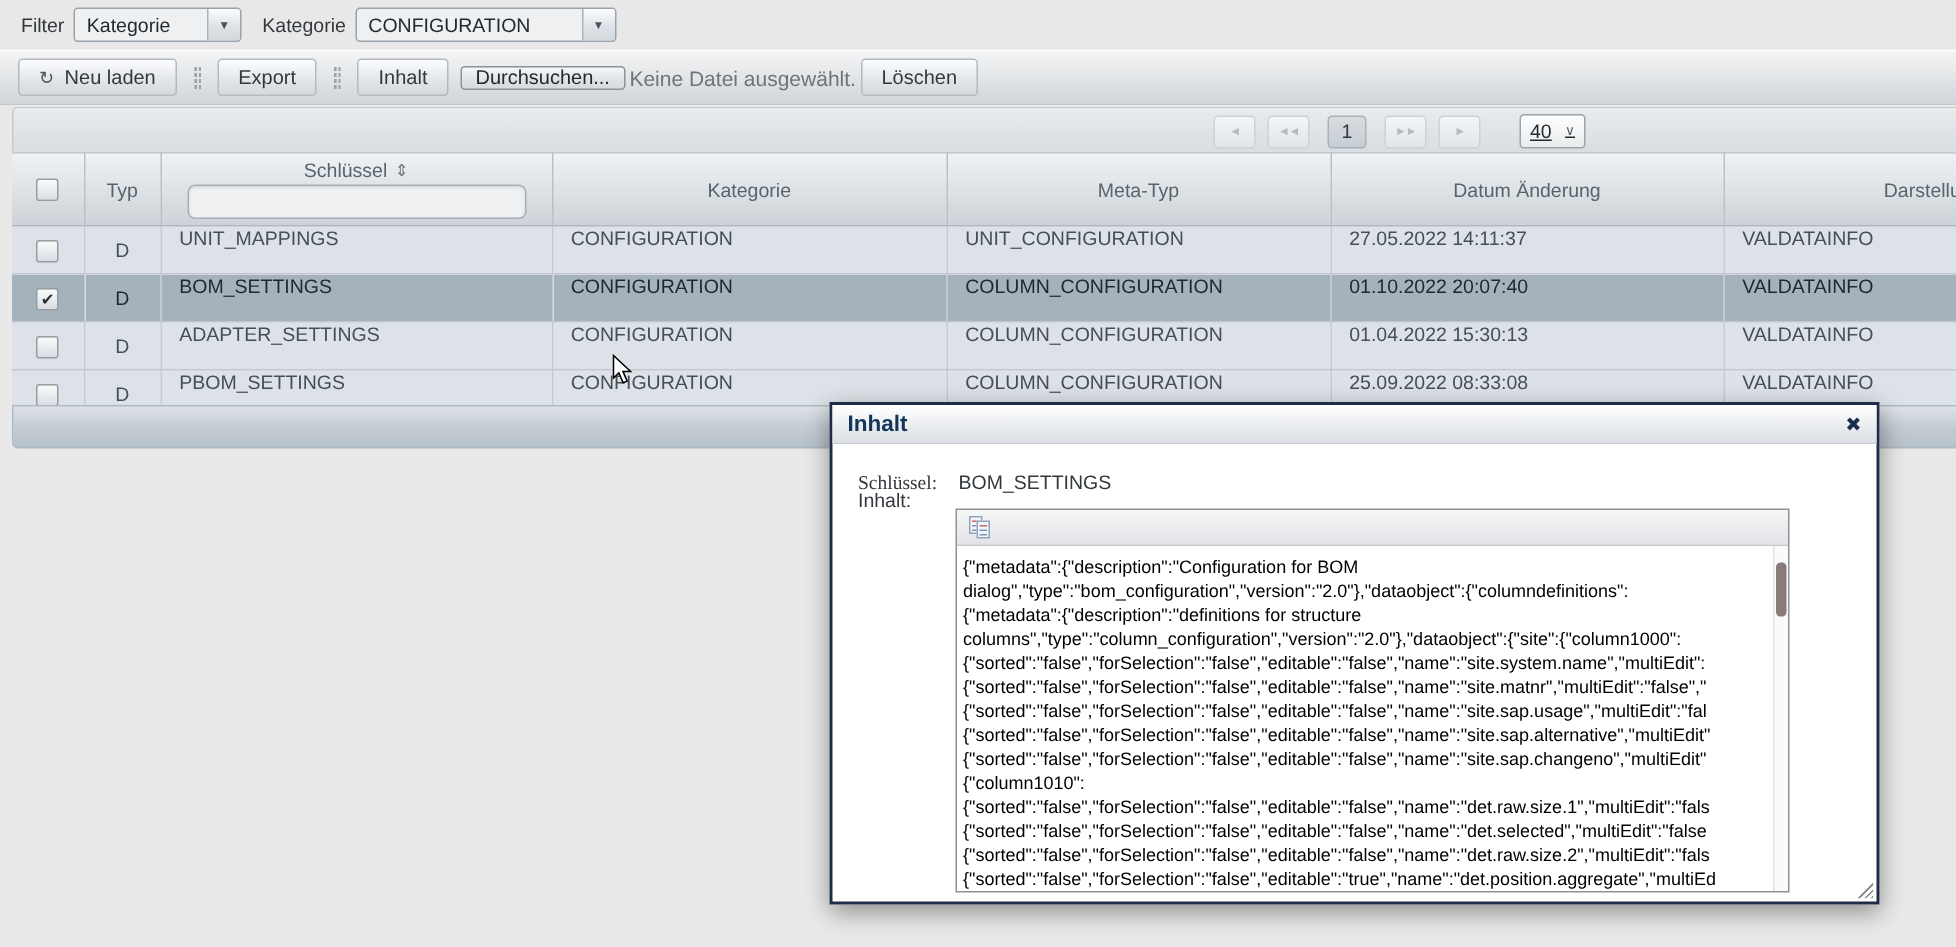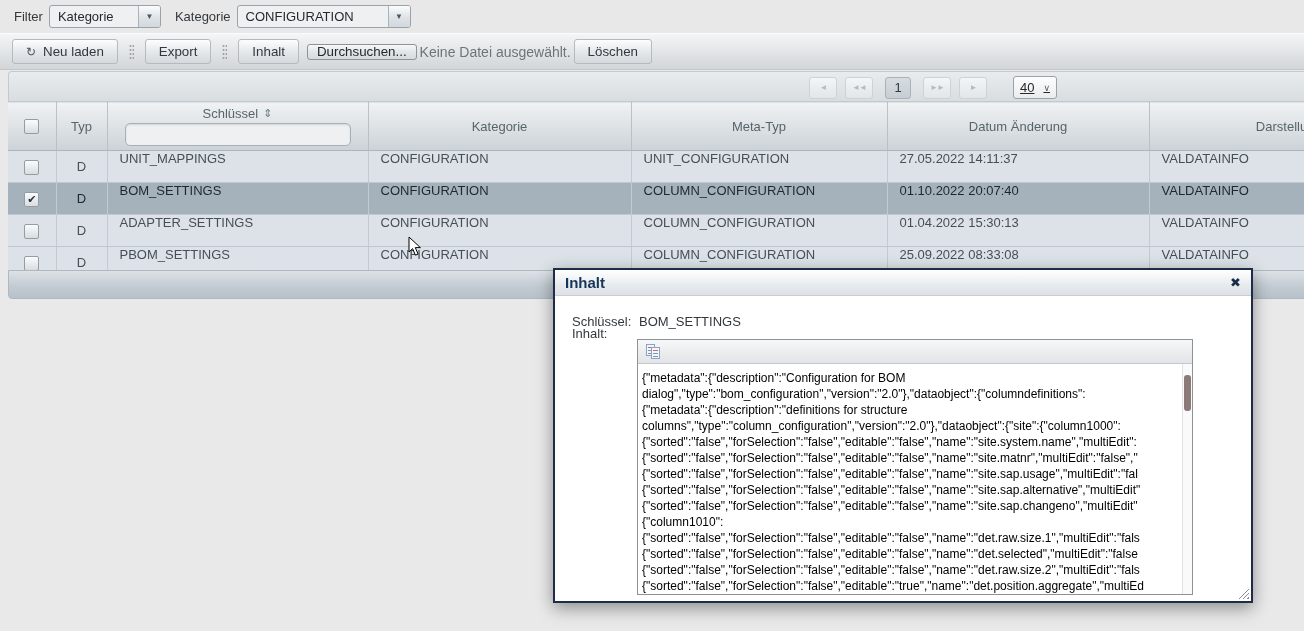--- a/index.html
+++ b/index.html
@@ -88,21 +88,21 @@
 
   
   .dialog { position:absolute; left:553px; top:268px; width:700px; height:335px;
     background:#fff; border:2px solid #1f2c49; box-shadow:0 5px 16px rgba(0,0,0,.4); }
   .dlg-title { height:26px; background:linear-gradient(#ffffff,#e8ebee 60%,#dde1e6);
     border-bottom:1px solid #c9cdd2; display:flex; align-items:center; justify-content:space-between;
     padding:0 10px; }
   .dlg-title .t { font-weight:bold; color:#15355a; font-size:15px; }
   .dlg-close { font-size:13px; color:#1c2b4a; cursor:pointer; font-weight:bold; }
   .dlg-label { position:absolute; color:#33383d; }
-  .lbl-key { left:17px; top:44px; }
+  .lbl-key { left:17px; top:44px;font-family:Liberation Serif, serif; }
   .val-key { position:absolute; left:84px; top:44px; color:#33383d; }
   .lbl-content { left:17px; top:56px; }
   .content-box { position:absolute; left:82px; top:69px; width:556px; height:256px;
     border:1px solid #8e9296; background:#fff; }
   .cb-toolbar { height:24px; background:linear-gradient(#f6f7f8,#e2e4e7);
     border-bottom:1px solid #c5c8cb; display:flex; align-items:center; padding-left:8px; }
   .copy-ico { position:relative; width:16px; height:16px; cursor:pointer; }
   .copy-ico .p1,.copy-ico .p2 { position:absolute; width:9px; height:12px; background:#f2f5f9;
     border:1px solid #8fa3c0; }
   .copy-ico .p1 { left:0; top:0; }

